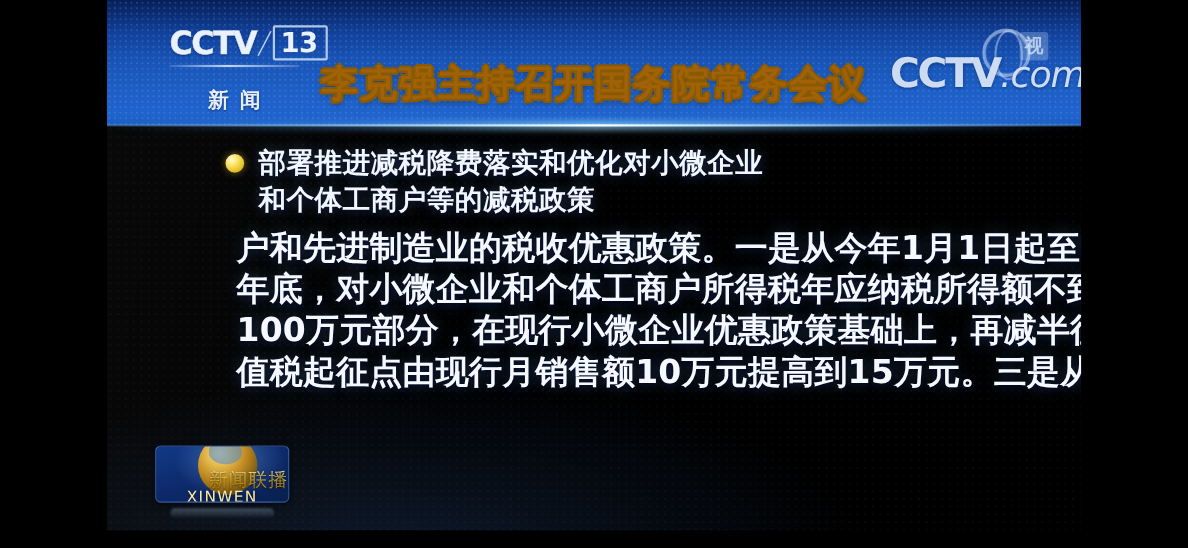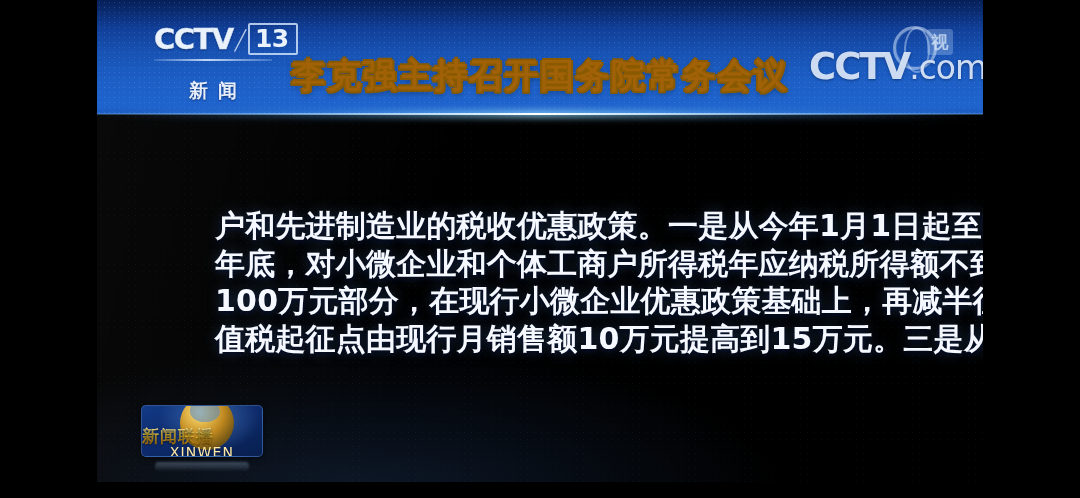--- a/index.html
+++ b/index.html
@@ -273,20 +273,21 @@
     font-weight: bold;
     letter-spacing: -2px;
     color: rgba(236,244,255,0.93);
     line-height: 1;
     text-shadow: 0 1px 3px rgba(0,20,60,0.5);
   }
   #cctvcom .dotcom {
     font-size: 33px;
     font-weight: normal;
     letter-spacing: -1px;
+    font-style: italic;
   }
 
   
   #headline {
     position: absolute;
     left: 0;
     top: 53px;
     width: 886px;
     text-align: center;
     z-index: 25;
@@ -388,23 +389,23 @@
     position: absolute;
     left: 10px; top: 4px;
     width: 30px; height: 22px;
     border-radius: 45% 55% 50% 50%;
     background: rgba(80,140,210,0.55);
   }
   #lianbo .cn {
     position: absolute;
     left: 0; right: 0;
     top: 19px;
-    text-align: left;
+    text-align: right;
     font-size: 17px;
-    font-weight: bold;
+    font-weight: normal;
     letter-spacing: 1px;
     background: linear-gradient(180deg, #fff6c4 0%, #ffd942 42%, #e5a316 72%, #b87a08 100%);
     -webkit-background-clip: text;
     background-clip: text;
     color: transparent;
     text-shadow: 0 1px 2px rgba(0,0,0,0.5);
   }
   #lianbo .en {
     position: absolute;
     left: 0; right: 0;
@@ -456,20 +457,29 @@
     </div>
 
     <div id="cctvcom">
       <div class="globe"></div>
       <div class="badge">视</div>
       <div class="wordmark"><span>CCTV</span><span class="dotcom">.com</span></div>
     </div>
 
     <div id="headline">李克强主持召开国务院常务会议</div>
 
+    <div id="subtitle">
+      <div class="line">
+        <span class="bullet"></span>
+        <span>部署推进减税降费落实和优化对小微企业</span>
+      </div>
+      <div class="line">
+        <span>和个体工商户等的减税政策</span>
+      </div>
+    </div>
 
     <div id="bodytext">
       <div class="line">户和先进制造业的税收优惠政策。一是从今年1月1日起至明</div>
       <div class="line">年底，对小微企业和个体工商户所得税年应纳税所得额不到</div>
       <div class="line">100万元部分，在现行小微企业优惠政策基础上，再减半征</div>
       <div class="line">值税起征点由现行月销售额10万元提高到15万元。三是从</div>
     </div>
 
     <div id="lianbo">
       <div class="card">

